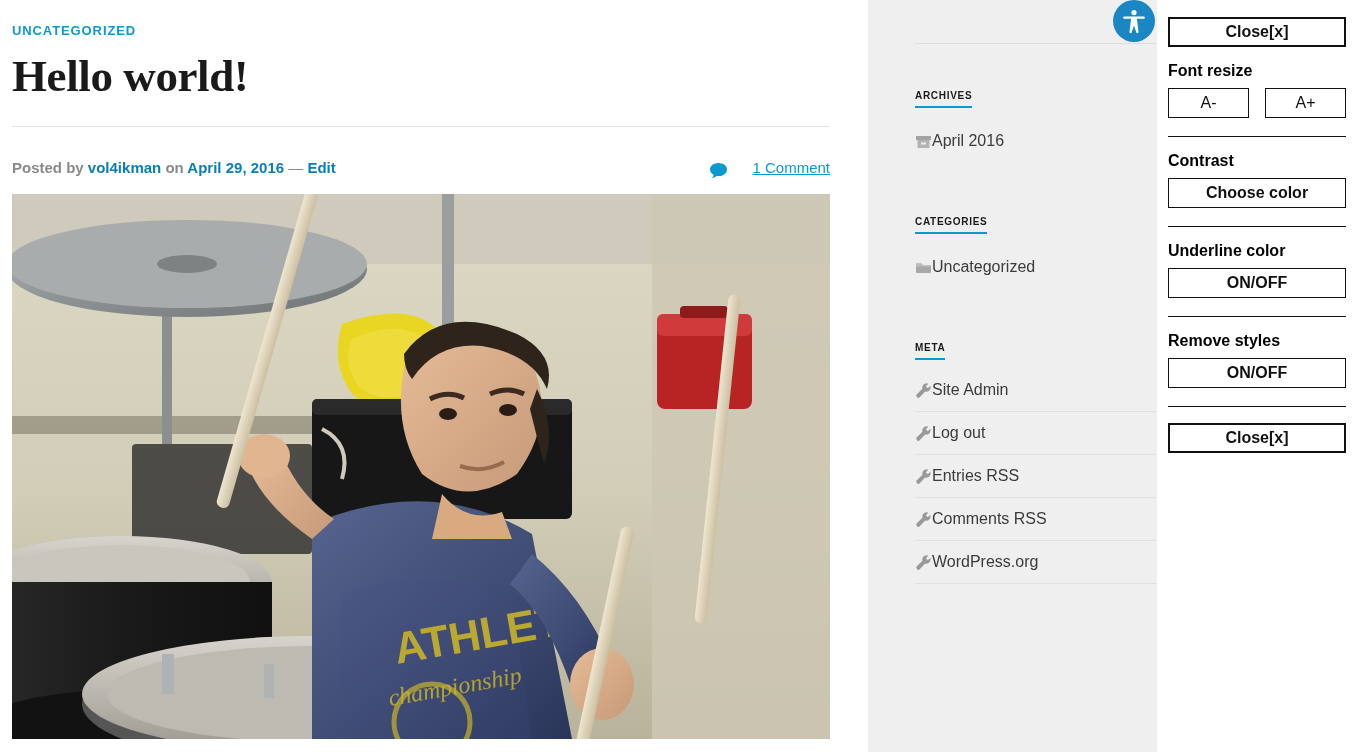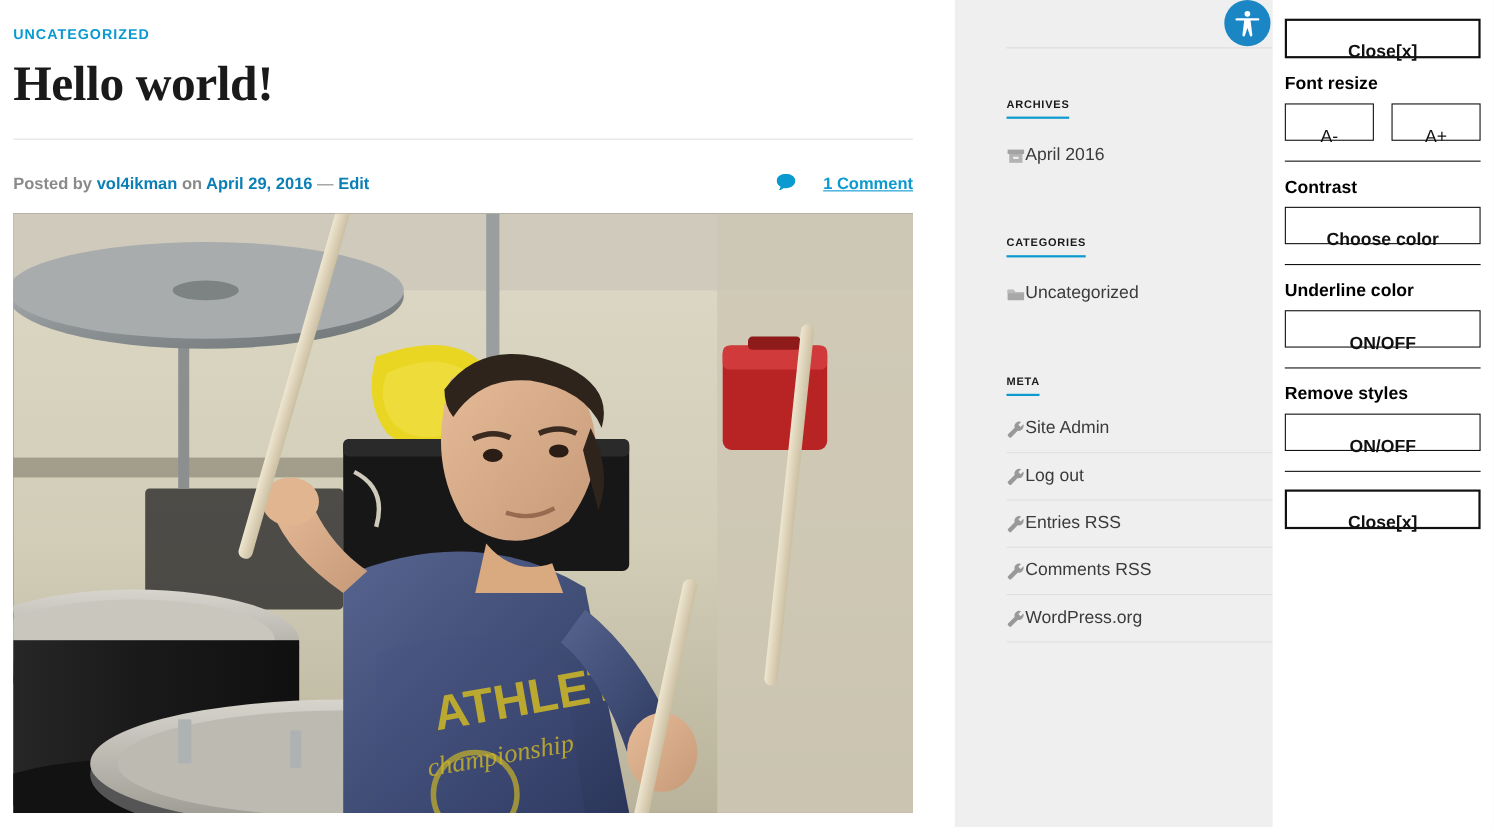--- a/index.html
+++ b/index.html
@@ -77,24 +77,24 @@
     color: #0a7fb5;
     text-decoration: none;
     font-weight: bold;
   }
   .meta-left .dash {
     color: #8a8a8a;
     font-weight: normal;
   }
   .meta-right {
     display: flex;
-    align-items: flex-start;
+    align-items: flex-end;
     gap: 25px;
     color: #0a9ad0;
-    font-weight: bold;
+    font-weight: normal;
     font-size: 15px;
   }
   .bubble-icon {
     display: inline-block;
     width: 17px;
     height: 15px;
     position: relative;
   }
   .bubble-icon svg { display: block; }
 
@@ -229,21 +229,21 @@
     width: 100%;
     box-sizing: border-box;
     background: #ffffff;
     border: 1px solid #111111;
     font-family: "Liberation Sans", sans-serif;
     font-size: 16px;
     font-weight: bold;
     color: #111111;
     text-align: center;
     cursor: pointer;
-    padding: 16px;
+    padding: 0;
   }
   .a11y-btn.close {
     border-width: 2px;
     height: 30px;
     line-height: 26px;
   }
   .a11y-label {
     font-size: 16px;
     font-weight: bold;
     color: #000000;

